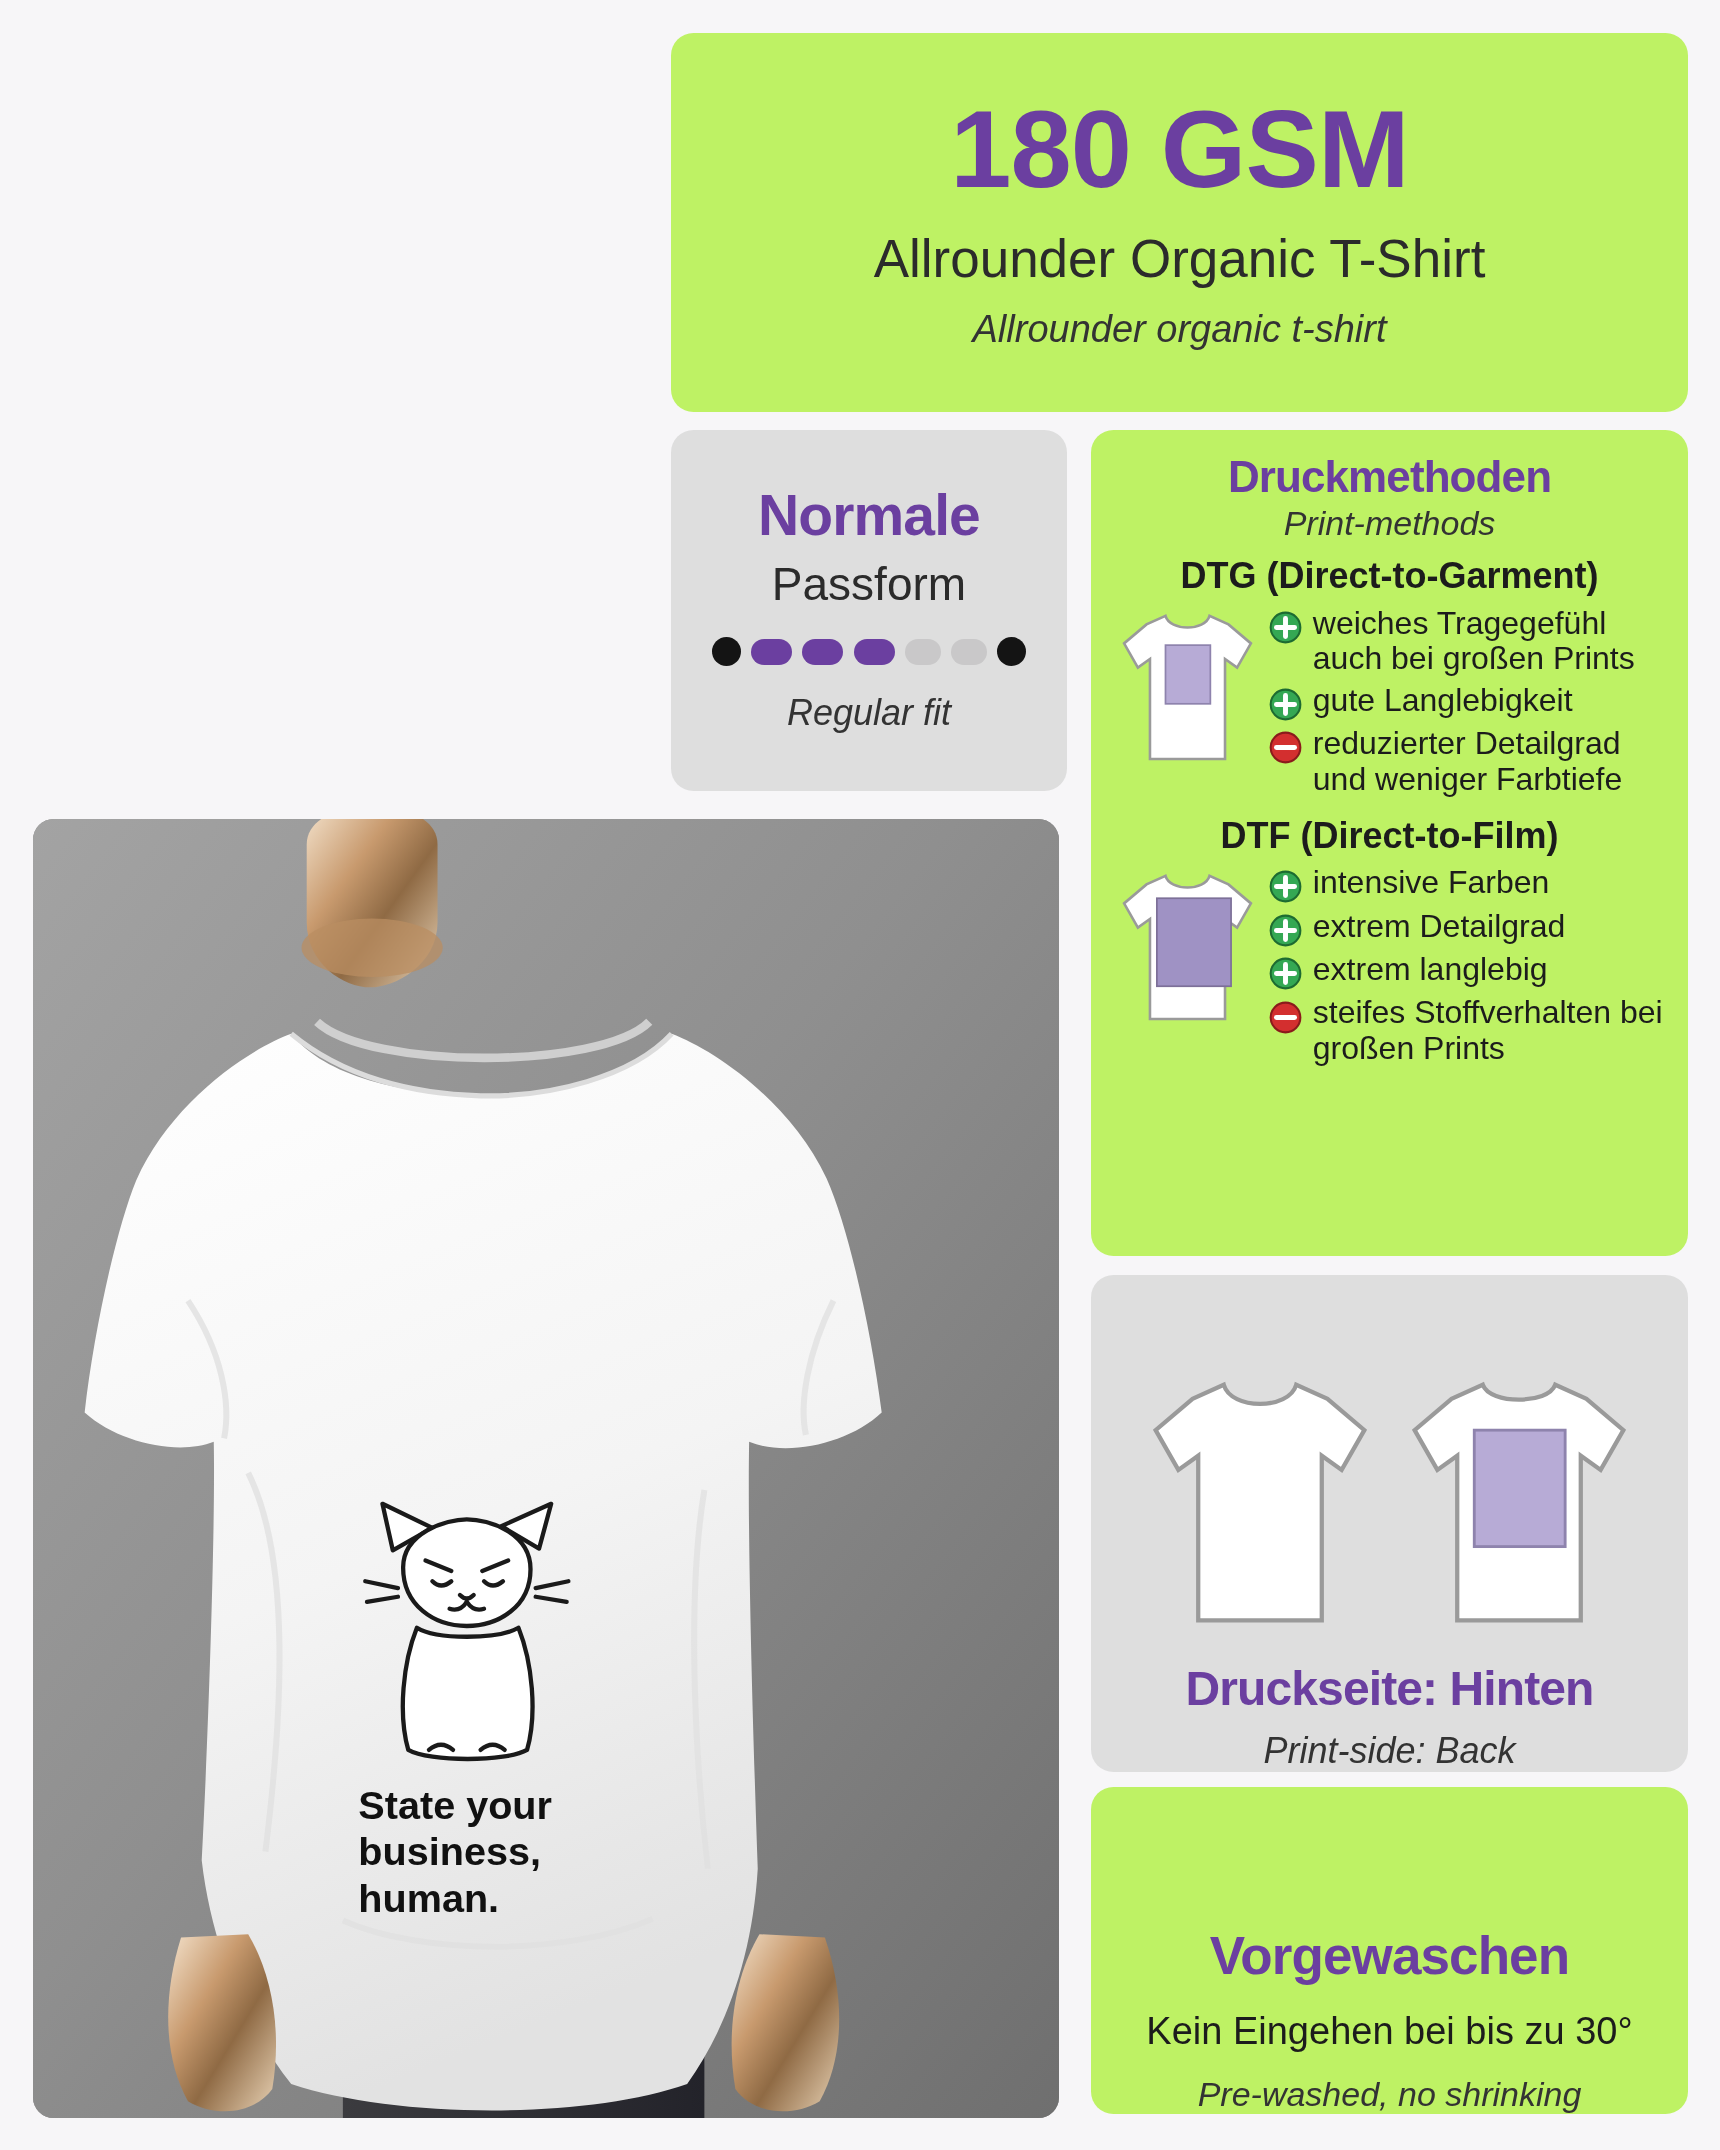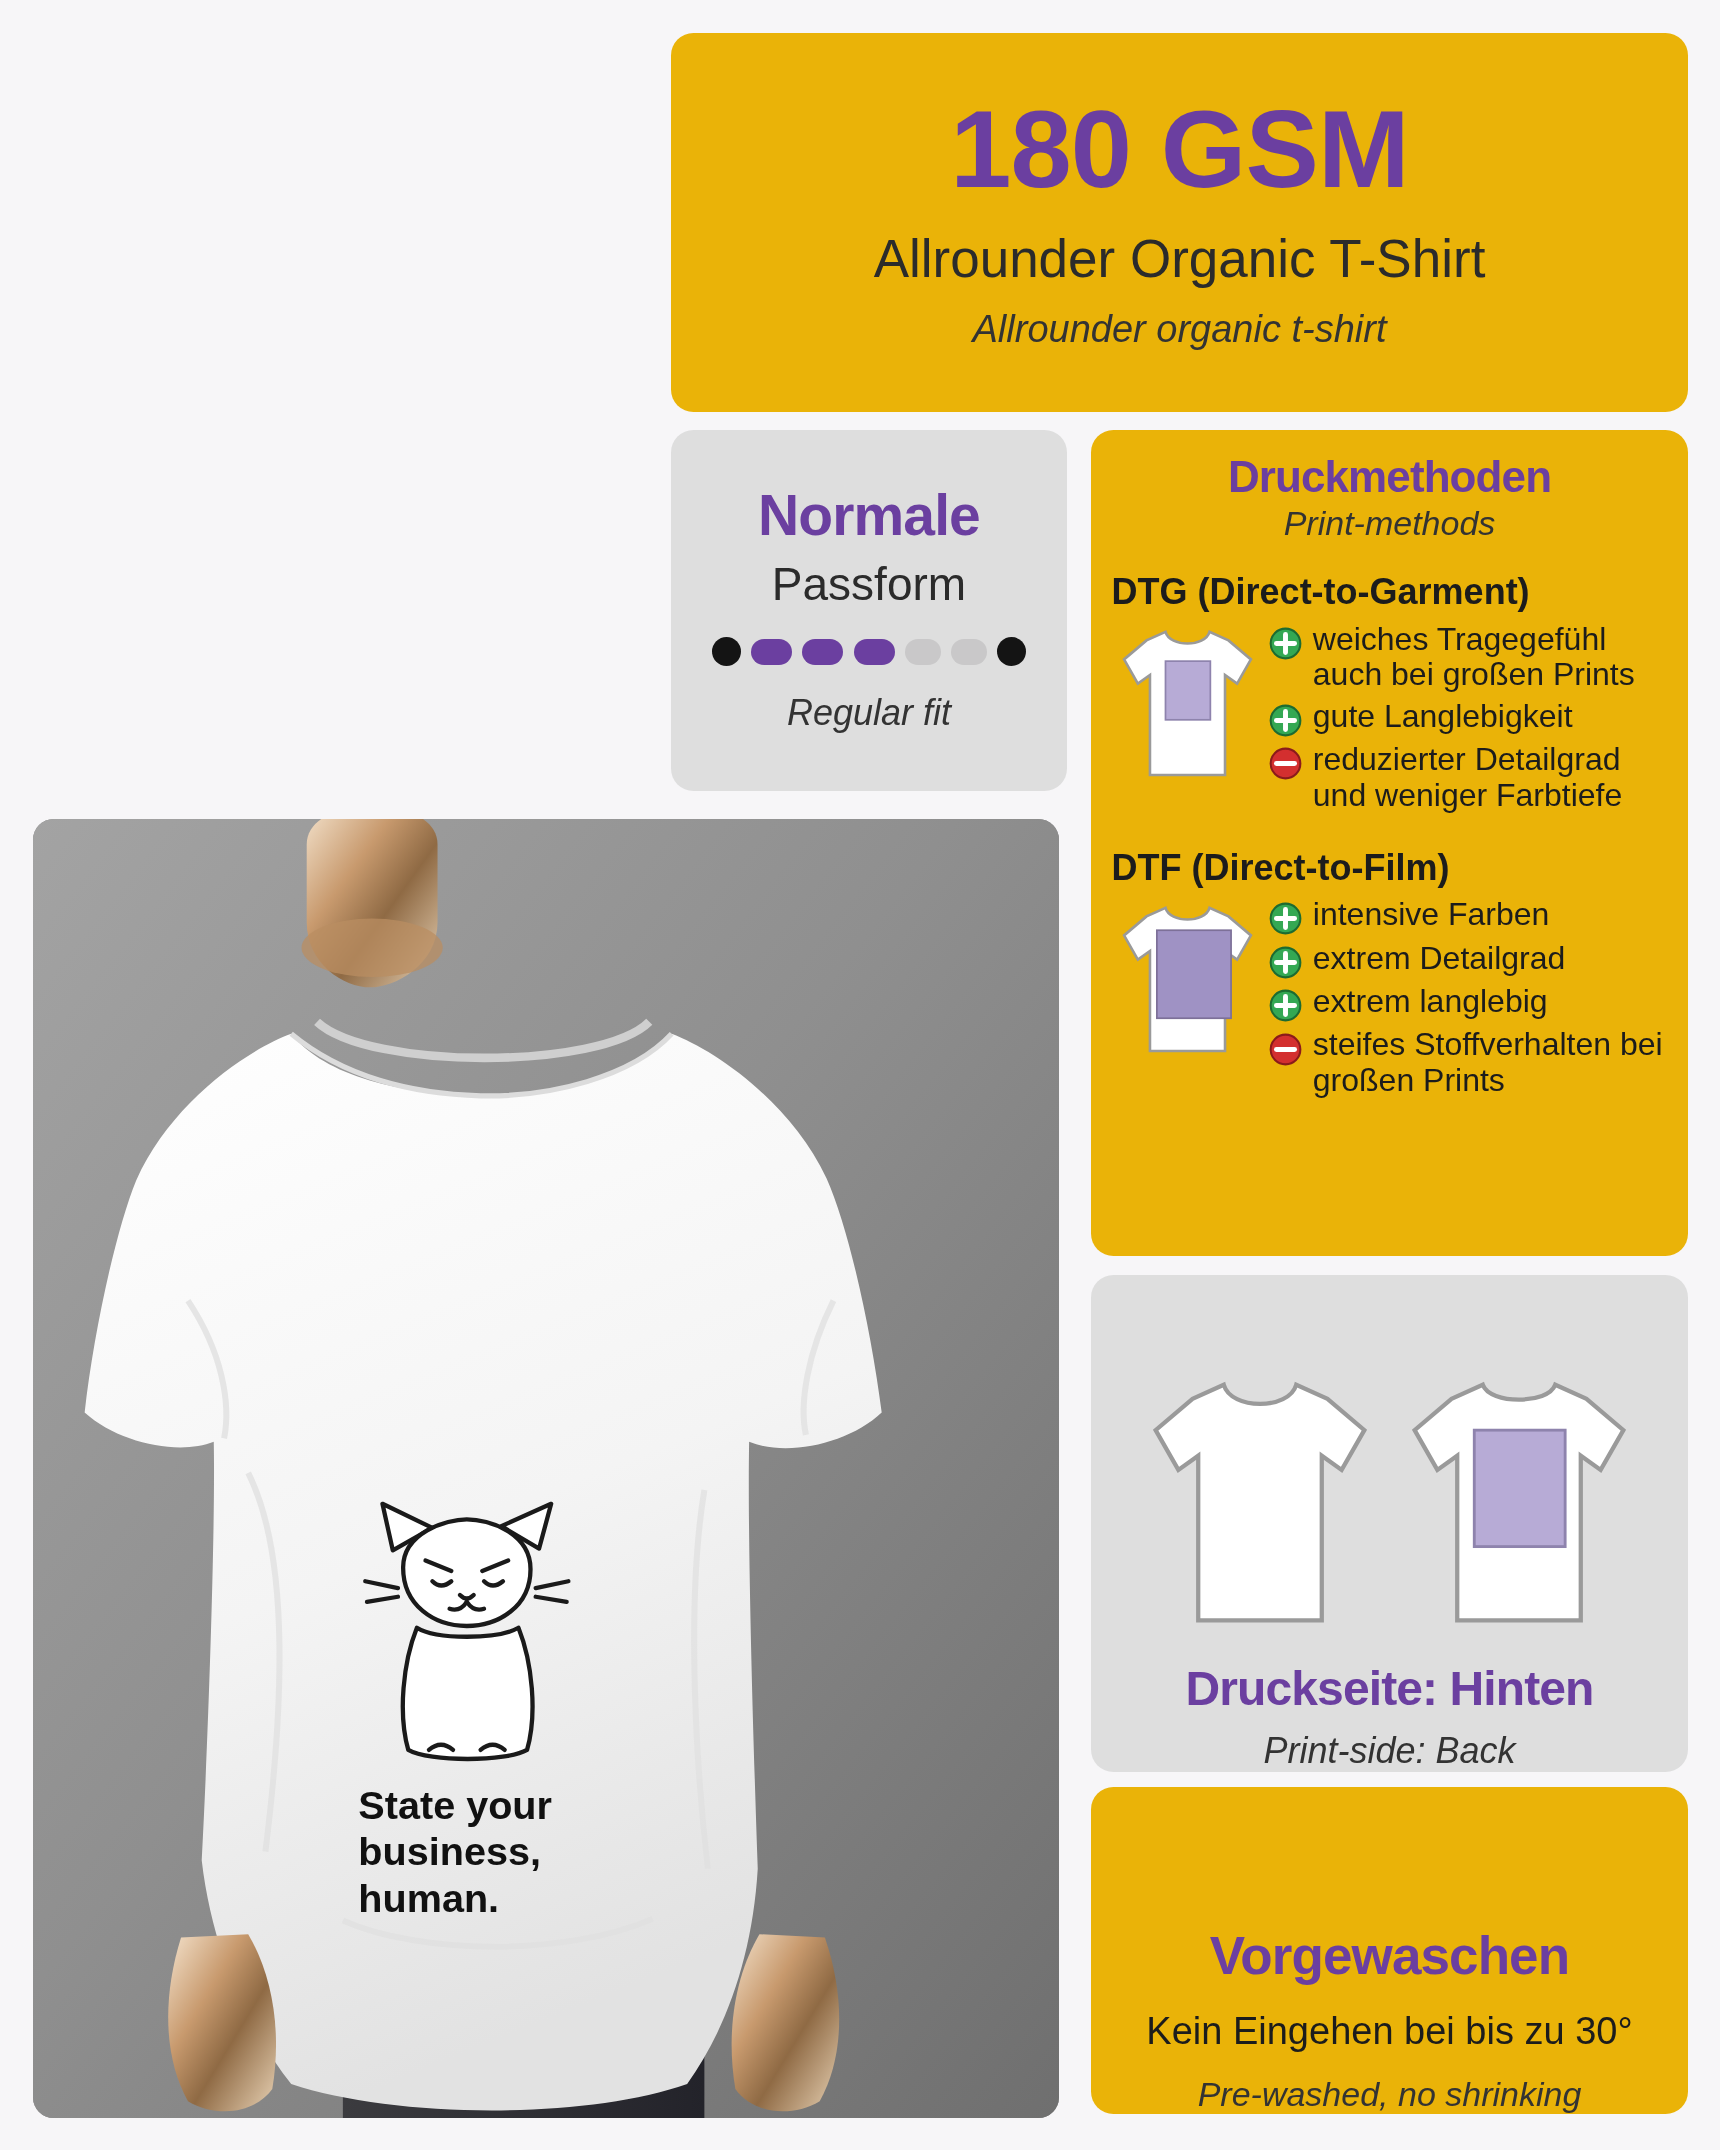--- a/index.html
+++ b/index.html
@@ -12,21 +12,21 @@
   .page {
     position: relative;
     width: 1721px; height: 2151px;
     padding: 33px;
   }
   .card {
     background: #dedede;
     border-radius: 22.4px;
     position: absolute;
   }
-  .card.light { background: #eab308; }
+  .card.light { background: #bef264; }
 
   
   #cotton-card {
     left: 33px; top: 33px; width: 611px; height: 757px;
     display: flex; flex-direction: column; align-items: center; justify-content: center;
   }
   .cotton-icon { width: 258px; height: 215px; margin-top: -8.6px; }
   .big-purple {
     color: #6b3fa0;
     font-weight: bold;
@@ -59,21 +59,21 @@
   .dot.off { background: #c9c8c9; width: 36px; border-radius: 13.8px; }
   #fit-en { font-size: 36px; font-style: italic; color: #333; margin-top: 26px; }
 
   
   #print-card {
     left: 1091px; top: 430px; width: 597px; height: 826px;
     padding: 22.4px 20.6px 17px 20.6px;
   }
   #print-title { font-size: 44px; text-align: center; }
   #print-sub { font-size: 34px; font-style: italic; color: #333; text-align: center; margin-top: 1.7px; }
-  .method-head { font-size: 36px; font-weight: bold; color: #1c1c1c; margin-top: 28px; }
+  .method-head { font-size: 36px; font-weight: bold; color: #1c1c1c; text-align: center; margin-top: 12px; }
   .method-row { display: flex; align-items: flex-start; gap: 6.9px; margin-top: 5.2px; }
   .shirt-thumb { flex: 0 0 auto; width: 151px; }
   .bullets { flex: 1 1 auto; padding-top: 3.4px; }
   .bullet { display: flex; align-items: flex-start; gap: 10.3px; margin-bottom: 5.2px; }
   .bullet span.txt { font-size: 32px; color: #1c1c1c; line-height: 1.12; }
   .mark { flex: 0 0 auto; width: 33px; height: 33px; margin-top: 5.2px; }
 
   
   #side-card {
     left: 1091px; top: 1275px; width: 597px; height: 497px;

